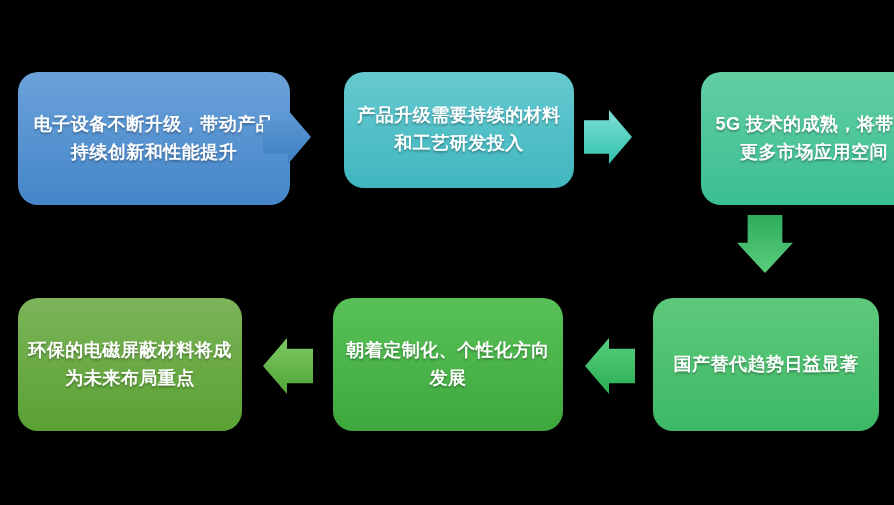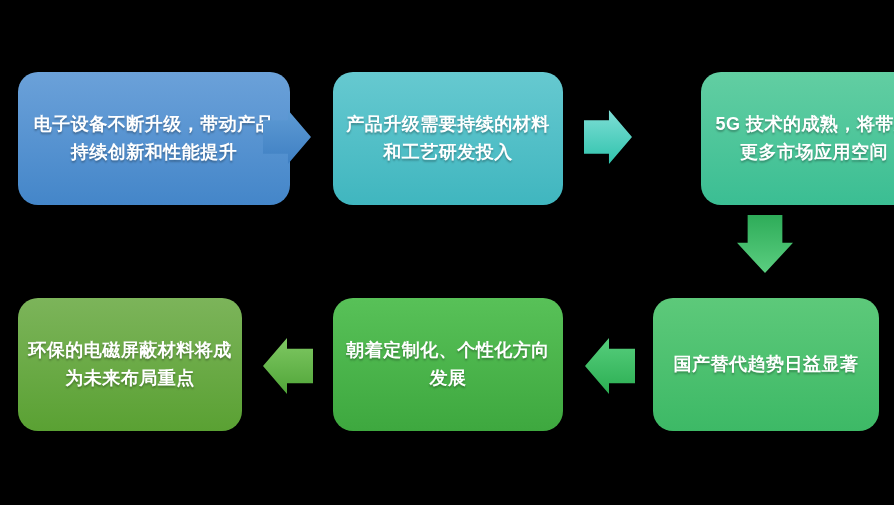--- a/index.html
+++ b/index.html
@@ -40,21 +40,21 @@
     clip-path: polygon(0 19%, 52% 19%, 52% 0, 100% 50%, 52% 100%, 52% 81%, 0 81%);
   }
   .arrow-left {
     clip-path: polygon(100% 19%, 48% 19%, 48% 0, 0 50%, 48% 100%, 48% 81%, 100% 81%);
   }
   .arrow-down {
     clip-path: polygon(19% 0, 81% 0, 81% 48%, 100% 48%, 50% 100%, 0 48%, 19% 48%);
   }
   
   #node-1 { left: 18px;  top: 72px;  width: 272px; height: 133px; align-items: center; }
-  #node-2 { left: 333px; top: 72px;  width: 230px; height: 133px; }
+  #node-2 { left: 344px; top: 72px;  width: 230px; height: 116px; }
   #node-3 { left: 653px; top: 72px;  width: 226px; height: 133px; margin-left: 48px; }
   #node-4 { left: 653px; top: 298px; width: 226px; height: 133px; }
   #node-5 { left: 333px; top: 298px; width: 230px; height: 133px; }
   #node-6 { left: 18px;  top: 298px; width: 224px; height: 133px; }
   #arrow-1 { left: 263px; top: 110px; width: 48px; height: 54px; }
   #arrow-2 { left: 584px; top: 110px; width: 48px; height: 54px; }
   #arrow-3 { left: 737px; top: 215px; width: 56px; height: 58px; }
   #arrow-4 { left: 585px; top: 338px; width: 50px; height: 56px; }
   #arrow-5 { left: 263px; top: 338px; width: 50px; height: 56px; }
 </style>

